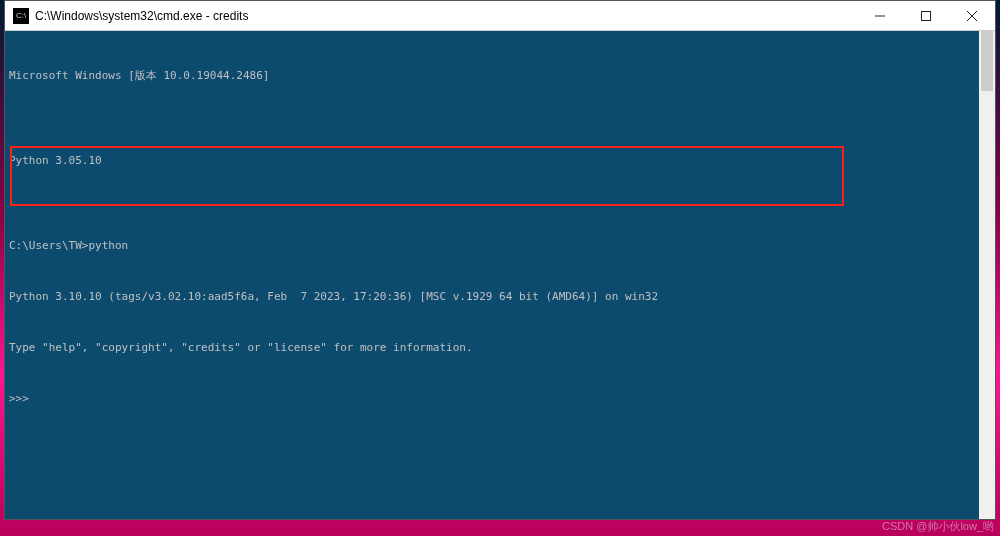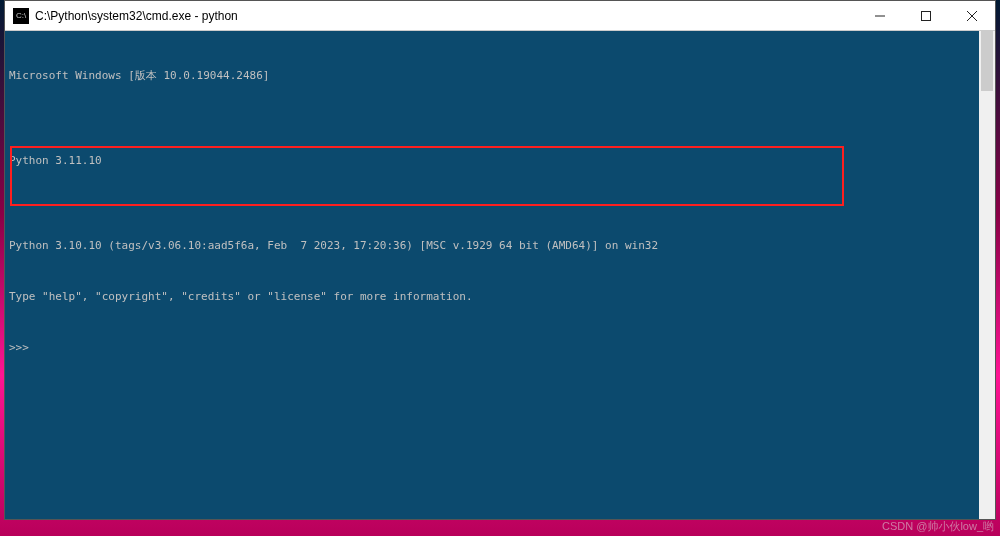--- a/index.html
+++ b/index.html
@@ -90,21 +90,21 @@
 </style>
 </head>
 <body>
 
 <div class="window">
 
   <div class="titlebar">
     <div class="titlebar-icon">
       <span>C:\</span>
     </div>
-    <div class="titlebar-text">C:\Python\system32\cmd.exe - python</div>
+    <div class="titlebar-text">C:\Windows\system32\cmd.exe - credits</div>
     <div class="winbtns">
       <div class="winbtn">
         <svg width="10" height="10">
             <line x1="0" y1="5" x2="10" y2="5"></line>
           </svg>
       </div>
       <div class="winbtn">
         <svg width="10" height="10">
             <rect x="0.5" y="0.5" width="9" height="9"></rect>
           </svg>
@@ -114,23 +114,24 @@
             <line x1="0" y1="0" x2="10" y2="10"></line>
             <line x1="10" y1="0" x2="0" y2="10"></line>
           </svg>
       </div>
     </div>
   </div>
 
   <div class="terminal">
     <span class="line">Microsoft Windows [版本 10.0.19044.2486]</span>
     <span class="line"></span>
-    <span class="line">Python 3.11.10</span>
+    <span class="line">Python 3.05.10</span>
     <span class="line"></span>
-    <span class="line">Python 3.10.10 (tags/v3.06.10:aad5f6a, Feb  7 2023, 17:20:36) [MSC v.1929 64 bit (AMD64)] on win32</span>
+    <span class="line">C:\Users\TW&gt;python</span>
+    <span class="line">Python 3.10.10 (tags/v3.02.10:aad5f6a, Feb  7 2023, 17:20:36) [MSC v.1929 64 bit (AMD64)] on win32</span>
     <span class="line">Type "help", "copyright", "credits" or "license" for more information.</span>
     <span class="line">&gt;&gt;&gt;</span>
   </div>
 
   <div class="scrollbar">
     <div class="thumb"></div>
   </div>
 
   <div class="highlight-box" style="left: 5px; top: 145px; width: 834px; height: 60px; border-color: rgb(255, 31, 31);"></div>
 

